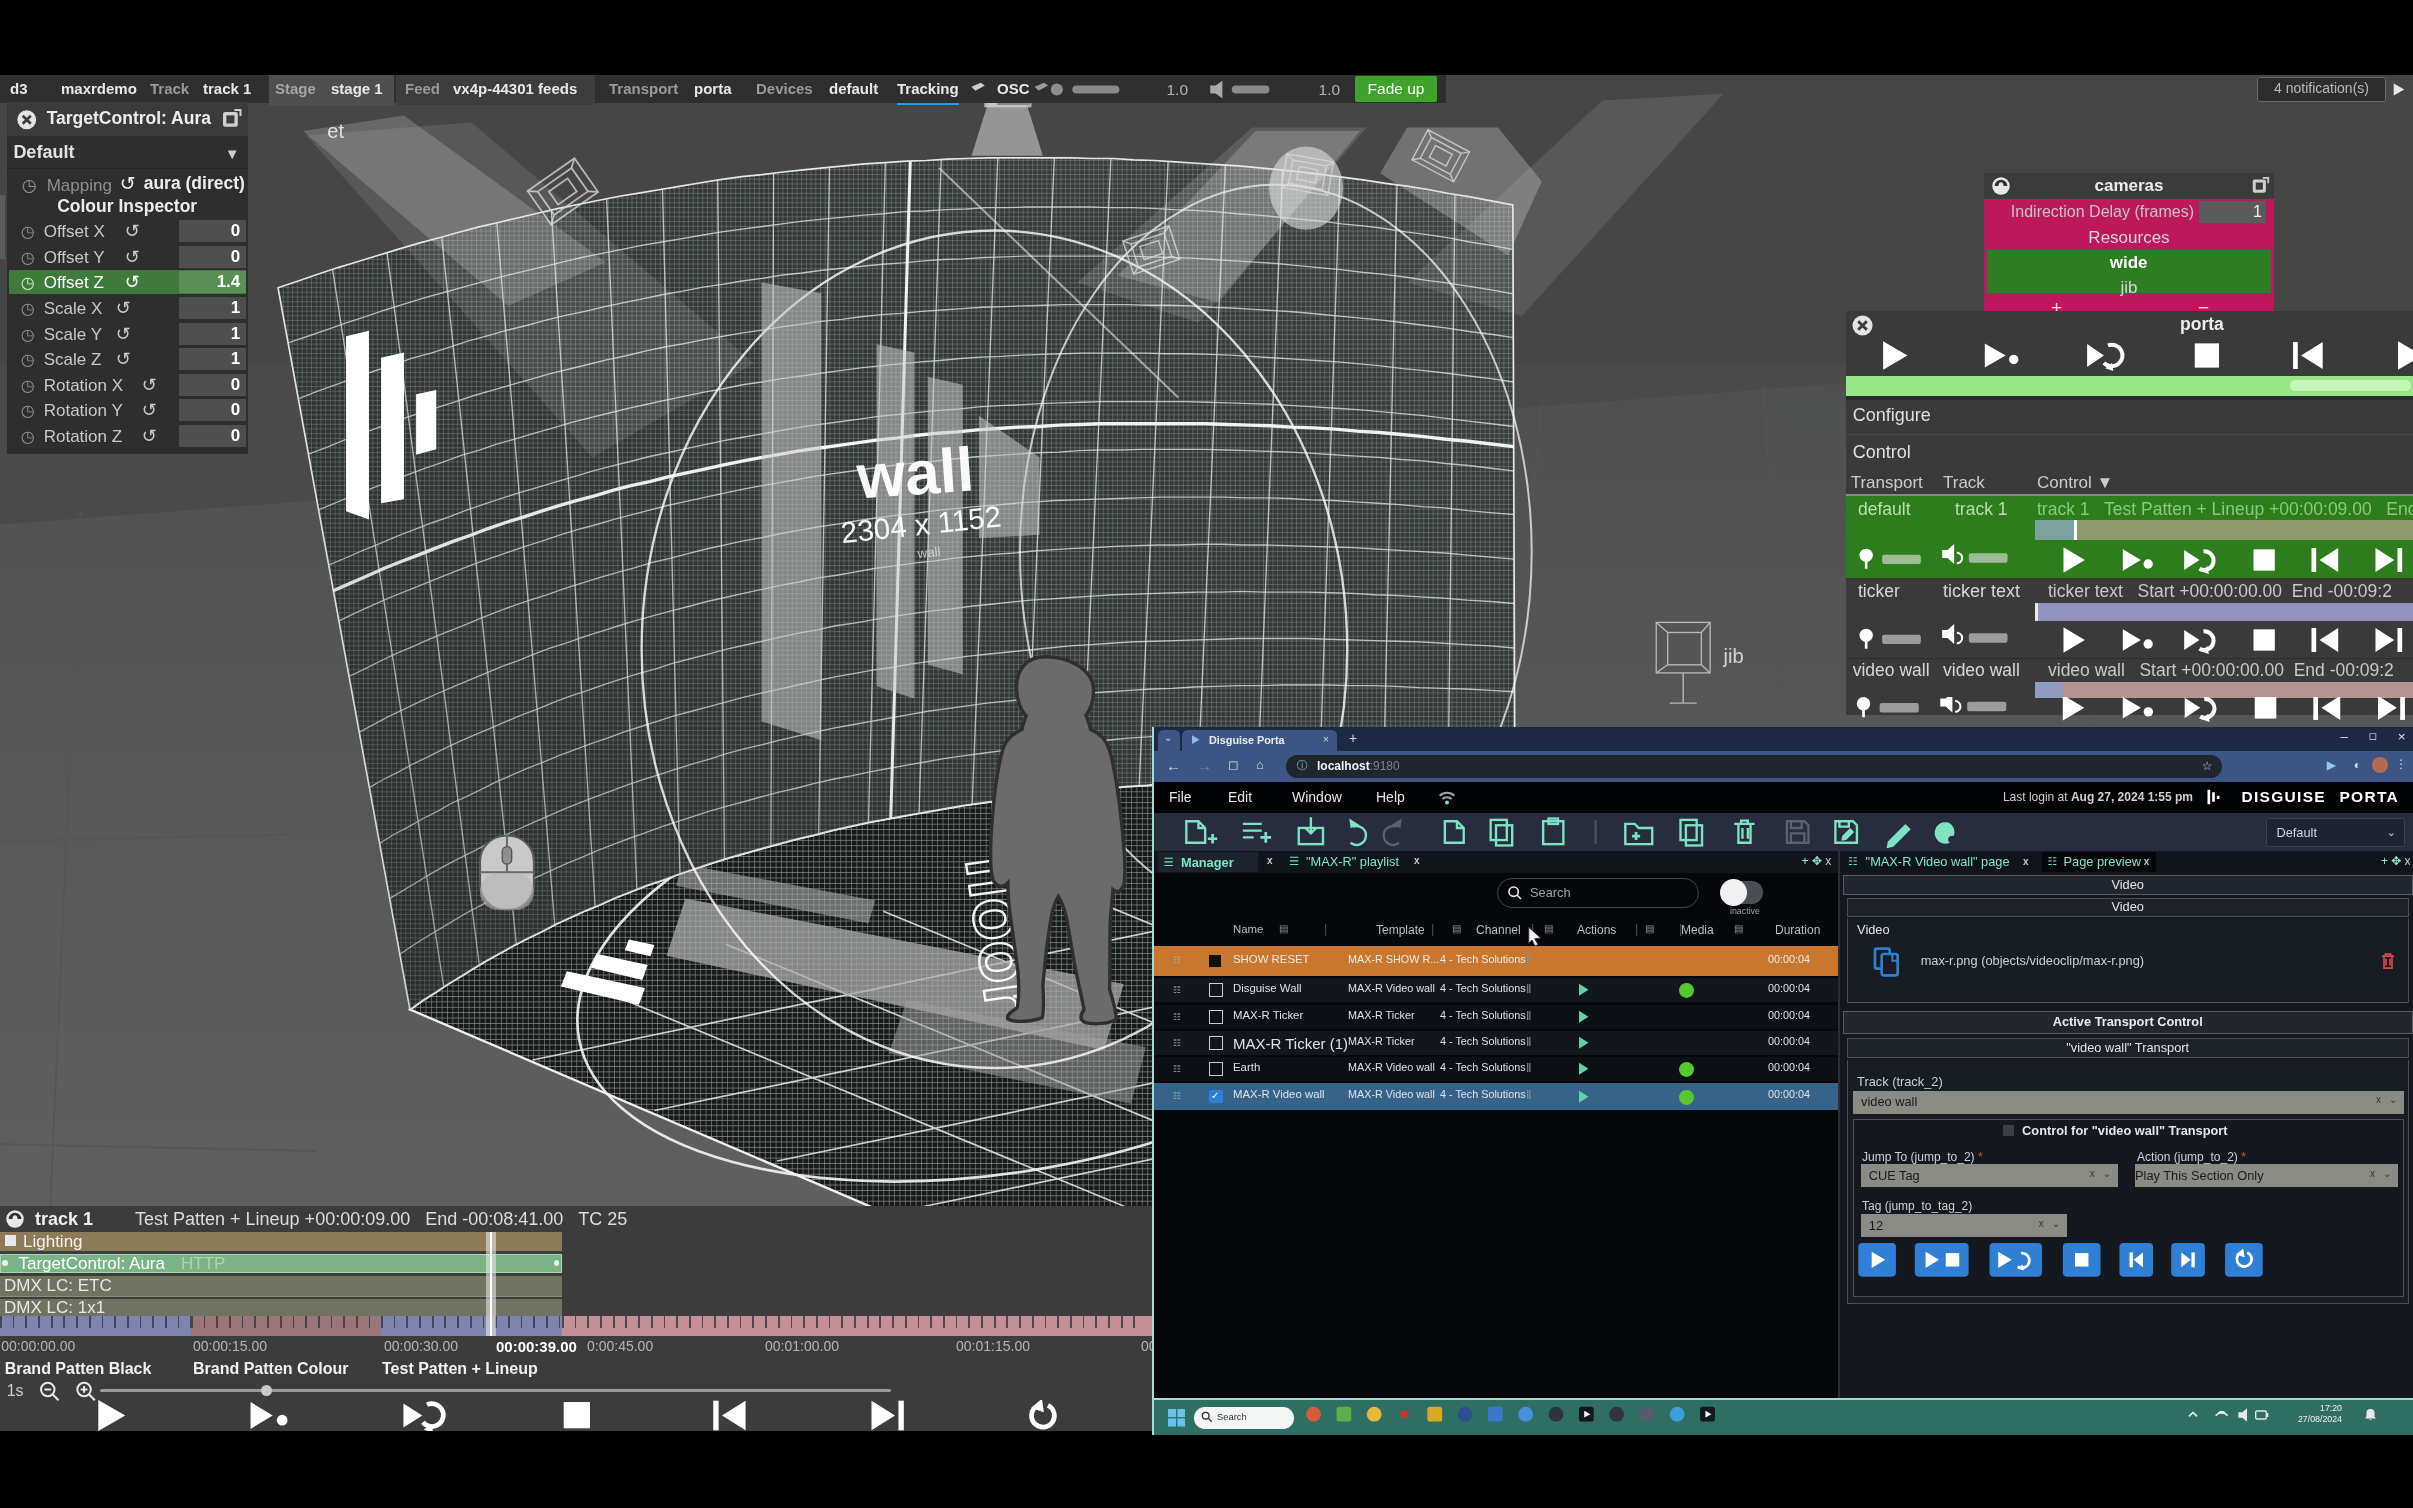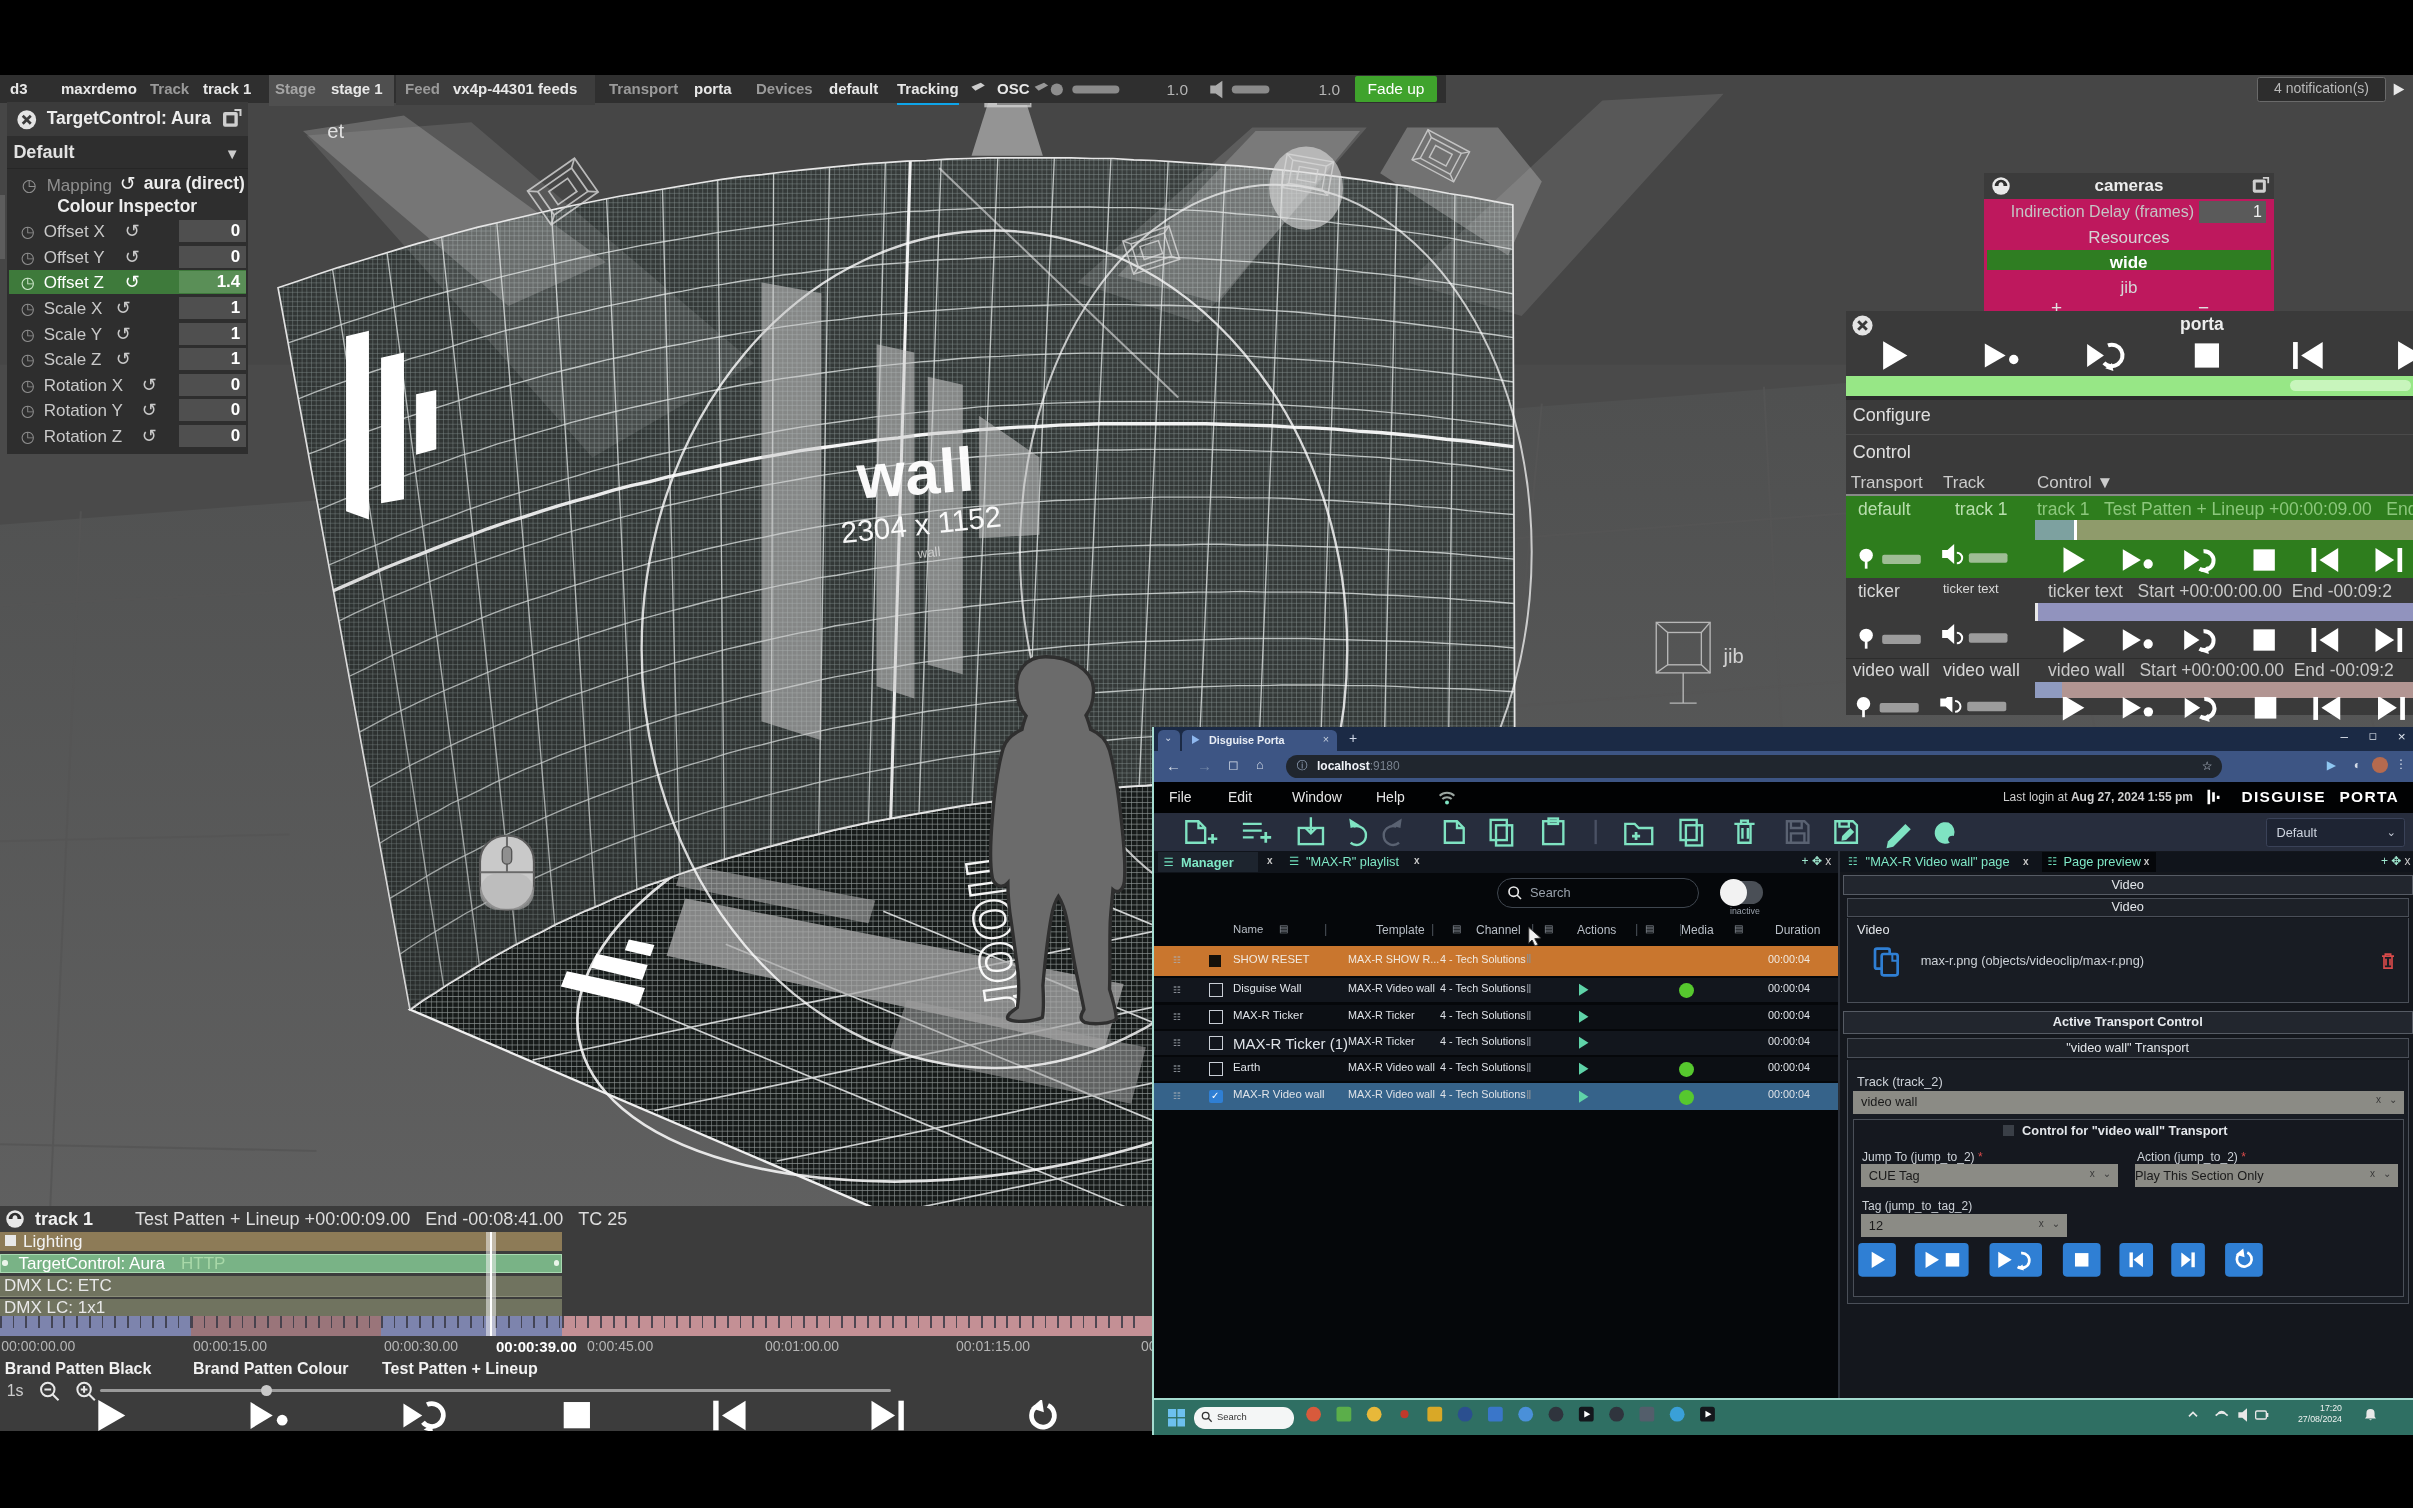--- a/index.html
+++ b/index.html
@@ -287,21 +287,21 @@
       <span class="tx" style="position:absolute;left:0;right:0;text-align:center;top:2.7px;font-size:17px;font-weight:bold;color:#ededed;">cameras</span>
       <svg class="ab" style="left:267px;top:3.4px" width="19" height="19" viewBox="0 0 32 32">
             <rect x="3" y="6" width="22" height="22" rx="3" fill="#cfcfcf"></rect>
             <rect x="8" y="11" width="12" height="12" fill="#3b3b3b"></rect>
             <path d="M20,3 h9 v9" stroke="#cfcfcf" stroke-width="3" fill="none"></path>
           </svg>
     </div>
     <div class="ab tx" style="left:0;top:30px;width:210px;text-align:right;font-size:16px;color:#c5c5c5;">Indirection Delay (frames)</div>
     <div class="ab" style="left:215px;top:28px;width:67px;height:21.5px;background:#5a5a5a;color:#f0f0f0;font-size:16px;text-align:right;line-height:21.5px;padding-right:4px;box-sizing:border-box;">1</div>
     <div class="ab tx" style="left:0;top:55px;width:290px;text-align:center;font-size:17px;color:#d5d5d5;">Resources</div>
-    <div class="ab" style="left:2.7px;top:77px;width:284px;height:20px;background:#2f7d22;color:#fff;font-size:17px;font-weight:bold;text-align:center;line-height:25.6px;">wide</div>
+    <div class="ab" style="left:2.7px;top:77px;width:284px;height:43px;background:#2f7d22;color:#fff;font-size:17px;font-weight:bold;text-align:center;line-height:25.6px;">wide</div>
     <div class="ab tx" style="left:0;top:105px;width:290px;text-align:center;font-size:17px;color:#d5d5d5;">jib</div>
     <div class="ab tx" style="left:67px;top:124px;font-size:19px;color:#e0e0e0;">+</div>
     <div class="ab tx" style="left:214px;top:124px;font-size:19px;color:#e0e0e0;">−</div>
   </div>
 <div class="ab" style="left:1846px;top:236px;width:567px;height:404px;background:#3a3a3a;">
 <svg class="ab" style="left:5.4px;top:2.7px" width="23" height="23" viewBox="0 0 32 32">
           <circle cx="16" cy="16" r="14" fill="#e4e4e4"></circle>
           <path d="M10,10 L22,22 M22,10 L10,22" stroke="#3a3a3a" stroke-width="4"></path>
         </svg>
 <div class="ab tx" style="left:334px;top:2.7px;font-size:17.5px;font-weight:bold;color:#ededed;">porta</div>
@@ -351,21 +351,21 @@
             <path d="M528,44 l10,-8 2,12 z" fill="#fff"></path>
 <rect x="607" y="11" width="32" height="32" fill="#fff"></rect>
 <rect x="694" y="9" width="7" height="36" fill="#fff"></rect>
             <path d="M734,9 L734,45 L706,27 Z" fill="#fff"></path>
 <path d="M790,9 L790,45 L818,27 Z" fill="#fff"></path>
             <rect x="823" y="9" width="7" height="36" fill="#fff"></rect>
 </svg>
 </div>
 <div class="ab" style="left:0;top:269px;width:567px;height:78px;background:#3a3a3a;border-bottom:1.3px solid #2d2d2d;">
 <div class="ab tx" style="left:12px;top:1.3px;font-size:17.5px;color:#d8d8d8;">ticker</div>
-<div class="ab tx" style="left:97px;top:1.3px;font-size:13px;color:#d8d8d8;">ticker text</div>
+<div class="ab tx" style="left:97px;top:1.3px;font-size:18px;color:#d8d8d8;">ticker text</div>
 <div class="ab tx" style="left:202px;top:1.3px;font-size:17.5px;color:#c9c9c9;">ticker text&nbsp;&nbsp;&nbsp;Start +00:00:00.00&nbsp;&nbsp;End -00:09:2</div>
 <div class="ab" style="left:189px;top:23px;width:378px;height:17.5px;background:#9193be;">
             <div class="ab" style="left:0;top:0;width:3.4px;height:17.5px;background:#e8e8e8;"></div>
           </div>
 <svg class="ab" style="left:0;top:42px" width="567" height="36" viewBox="0 0 842 54">
 <circle cx="26" cy="20" r="10" fill="#fff"></circle>
             <rect x="24" y="28" width="4" height="12" fill="#fff"></rect>
             <rect x="50" y="19" width="58" height="14" rx="3" fill="#9c9c9c"></rect>
 <path d="M140,12 h8 l10,-9 v30 l-10,-9 h-8 z" fill="#fff"></path>
             <path d="M162,16 a8,8 0 0 1 0,16" stroke="#fff" stroke-width="3" fill="none"></path>

